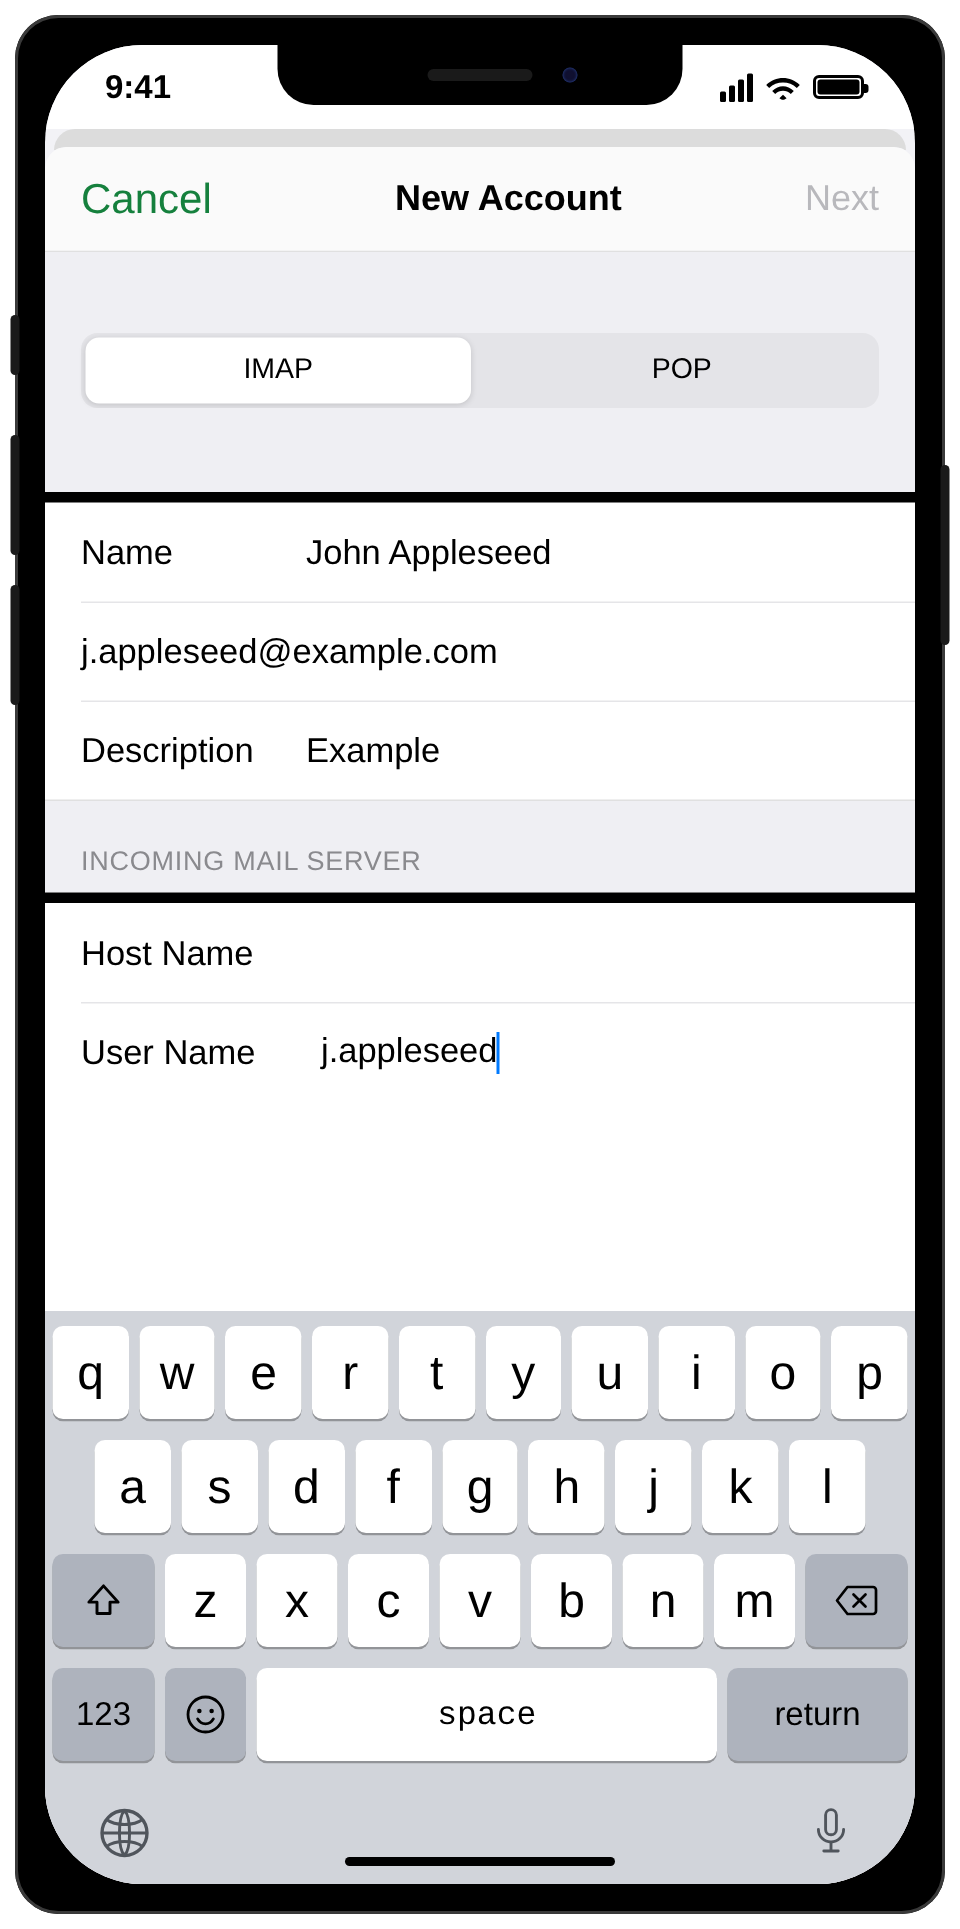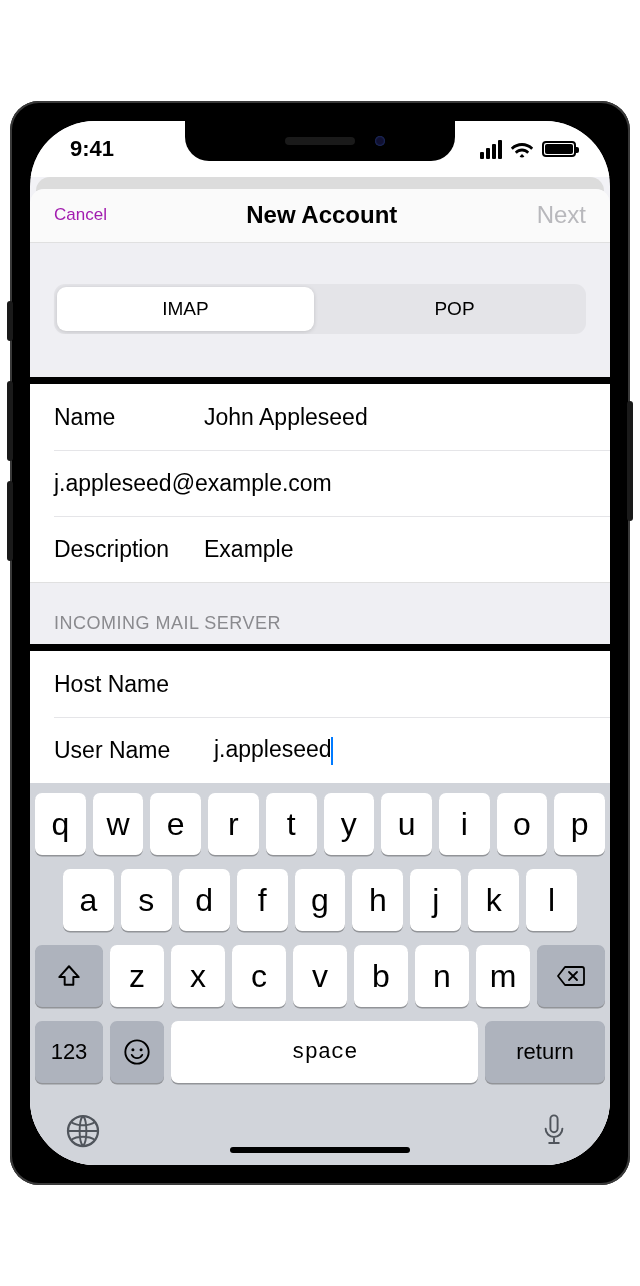--- a/index.html
+++ b/index.html
@@ -1,20 +1,20 @@
 <!DOCTYPE html>
 <html><head>
 <meta charset="utf-8">
 <style>
   * { box-sizing: border-box; margin: 0; padding: 0; }
   html, body { width: 640px; height: 1286px; background: #fff; font-family: -apple-system, "Helvetica Neue", Arial, sans-serif; }
   body { display: flex; justify-content: center; align-items: center; }
 
   .device-frame {
-    width: 620px; height: 1084px;
+    width: 620px; height: 1266px;
     background: #000;
     border-radius: 29px;
     padding: 10px;
     position: relative;
     box-shadow: 0 0 0 2px #3a3a3a inset;
   }
   .device-inner {
     width: 100%; height: 100%;
     background: #000;
     border-radius: 75px;
@@ -103,21 +103,21 @@
     height: 70px;
     display: flex;
     justify-content: space-between;
     align-items: center;
     padding: 0 24px;
     background: #fafafa;
     border-bottom: 1px solid #e0e0e0;
     border-top-left-radius: 14px;
     border-top-right-radius: 14px;
   }
-  .nav-cancel { color: #a21caf; font-size: 17px; }
+  .nav-cancel { color: #15803d; font-size: 28px; }
   .nav-title { font-size: 24px; font-weight: 600; }
   .nav-next { color: #b8b8bc; font-size: 24px; }
 
   .spacer { height: 54px; background: #efeff3; }
 
   
   .seg-wrap { padding: 0 24px 0 24px; background: #efeff3; }
   .segmented {
     height: 50px;
     background: #e4e4e8;

